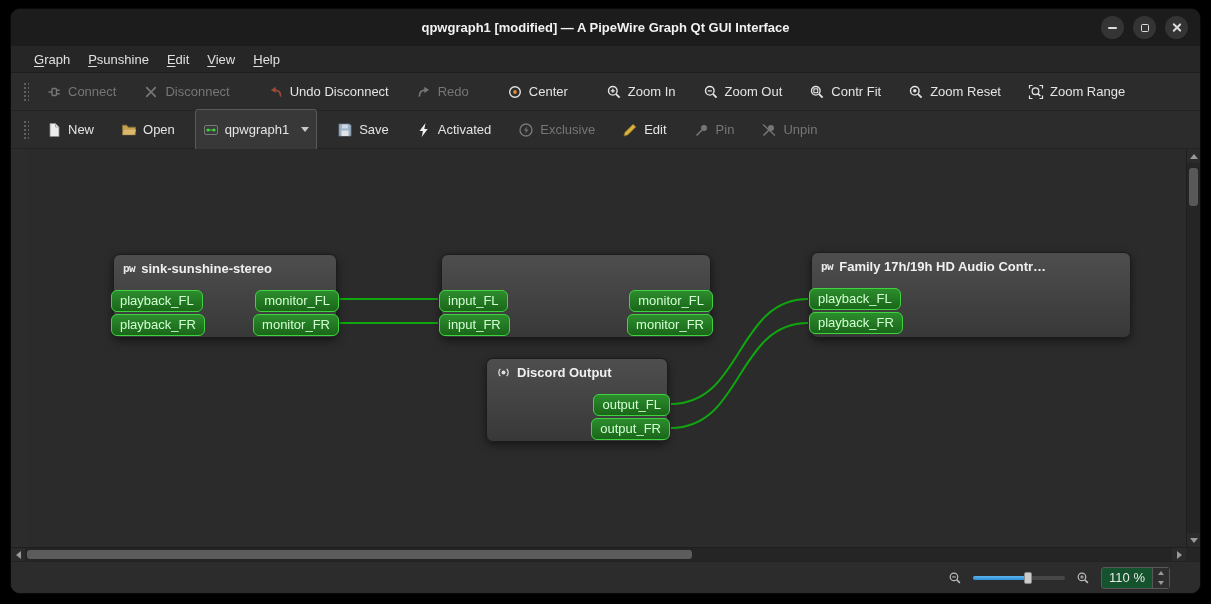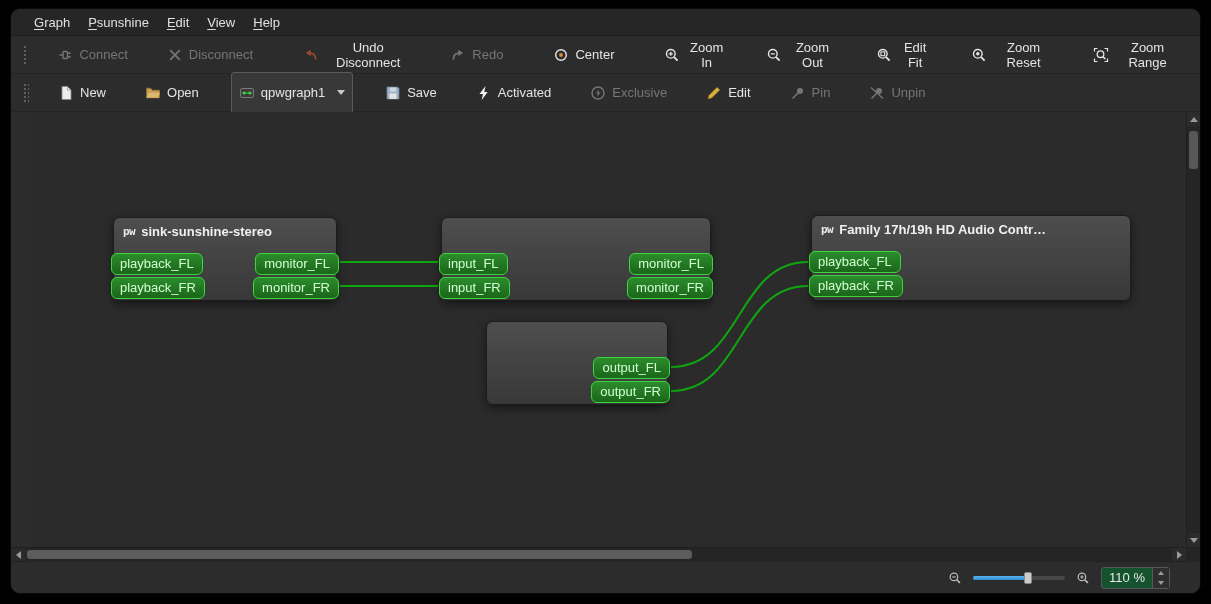--- a/index.html
+++ b/index.html
@@ -27,21 +27,21 @@
   .close-glyph::after { transform: rotate(-45deg); }
 
   
   .menubar { flex: none; height: 27px; background: #262626; border-bottom: 1px solid #1e1e1e;
              display: flex; align-items: center; padding-left: 14px; }
   .menu-item { padding: 4px 9px; font-size: 13px; color: #e0e0e0; }
   .mn { text-decoration: underline; text-underline-offset: 2px; }
 
   
   .toolbar { flex: none; height: 38px; background: #2c2c2c; border-bottom: 1px solid #232323;
-             display: flex; align-items: center; padding-left: 10px; gap: 12px; }
+             display: flex; align-items: center; padding-left: 10px; }
   .grip { width: 6px; height: 20px; margin: 0 10px 0 2px;
           background-image: radial-gradient(circle, #606060 1px, transparent 1.3px);
           background-size: 4px 4px; }
   .tb-btn { display: flex; align-items: center; gap: 6px; padding: 5px 7px; margin-right: 13px;
             background: none; border: none; font-size: 13px; color: #e4e4e4; border-radius: 3px; }
   .tb-btn.disabled { color: #767676; }
   .tb-btn.gap-after { margin-right: 24px; }
   .icn { width: 16px; height: 16px; flex: none; }
   .icn-sm { width: 14px; height: 14px; flex: none; color: #b9b9b9; }
 
@@ -114,20 +114,34 @@
               display: flex; align-items: center; justify-content: center; }
   .spin-btn .tri-up { border-bottom-width: 4px; border-left-width: 3.5px; border-right-width: 3.5px; }
   .spin-btn .tri-down { border-top-width: 4px; border-left-width: 3.5px; border-right-width: 3.5px; }
 </style>
 </head>
 <body>
 
 <div class="stage">
   <div class="window">
 
+    <div class="titlebar">
+      <span class="title-text">qpwgraph1 [modified] — A PipeWire Graph Qt GUI Interface</span>
+      <div class="win-controls">
+        <button class="wbtn">
+            <span class="min-glyph"></span>
+          </button>
+        <button class="wbtn">
+            <span class="max-glyph"></span>
+          </button>
+        <button class="wbtn">
+            <span class="close-glyph"></span>
+          </button>
+      </div>
+    </div>
 
     <nav class="menubar">
       <div class="menu-item"><span class="mn">G</span><span>raph</span></div>
       <div class="menu-item"><span class="mn">P</span><span>sunshine</span></div>
       <div class="menu-item"><span class="mn">E</span><span>dit</span></div>
       <div class="menu-item"><span class="mn">V</span><span>iew</span></div>
       <div class="menu-item"><span class="mn">H</span><span>elp</span></div>
     </nav>
 
     <div class="toolbar">
@@ -190,21 +204,21 @@
           </svg>
         <span>Zoom Out</span>
       </button>
 
       <button class="tb-btn">
         <svg class="icn" viewBox="0 0 16 16">
             <circle cx="6.8" cy="6.8" r="4.3" fill="none" stroke="currentColor" stroke-width="1.4"></circle>
             <path d="M10.1 10.1l3.5 3.5" stroke="currentColor" stroke-width="1.8"></path>
             <rect x="4.9" y="4.9" width="3.8" height="3.8" fill="none" stroke="currentColor" stroke-width="1.1"></rect>
           </svg>
-        <span>Edit Fit</span>
+        <span>Contr Fit</span>
       </button>
 
       <button class="tb-btn">
         <svg class="icn" viewBox="0 0 16 16">
             <circle cx="6.8" cy="6.8" r="4.3" fill="none" stroke="currentColor" stroke-width="1.4"></circle>
             <path d="M10.1 10.1l3.5 3.5" stroke="currentColor" stroke-width="1.8"></path>
             <circle cx="6.8" cy="6.8" r="1.7" fill="currentColor"></circle>
           </svg>
         <span>Zoom Reset</span>
       </button>
@@ -329,20 +343,27 @@
         <div class="node" style="left:784px;top:103px;width:320px;height:86px">
           <div class="node-header">
             <span class="pw-glyph">pw</span>
             <span class="node-title-text">Family 17h/19h HD Audio Contr…</span>
           </div>
           <div class="port in r1">playback_FL</div>
           <div class="port in r2">playback_FR</div>
         </div>
 
         <div class="node" style="left:459px;top:209px;width:182px;height:84px">
+          <div class="node-header">
+            <svg class="node-icn" viewBox="0 0 16 16">
+                <circle cx="8" cy="8" r="2.1" fill="#e0e0e0"></circle>
+                <path d="M4.6 4.2a5.4 5.4 0 000 7.6M11.4 4.2a5.4 5.4 0 010 7.6" fill="none" stroke="#e0e0e0" stroke-width="1.3"></path>
+              </svg>
+            <span class="node-title-text">Discord Output</span>
+          </div>
           <div class="port out r1">output_FL</div>
           <div class="port out r2">output_FR</div>
         </div>
 
       </div>
 
       <div class="vscroll">
         <button class="sb-btn">
             <span class="tri-up"></span>
           </button>

